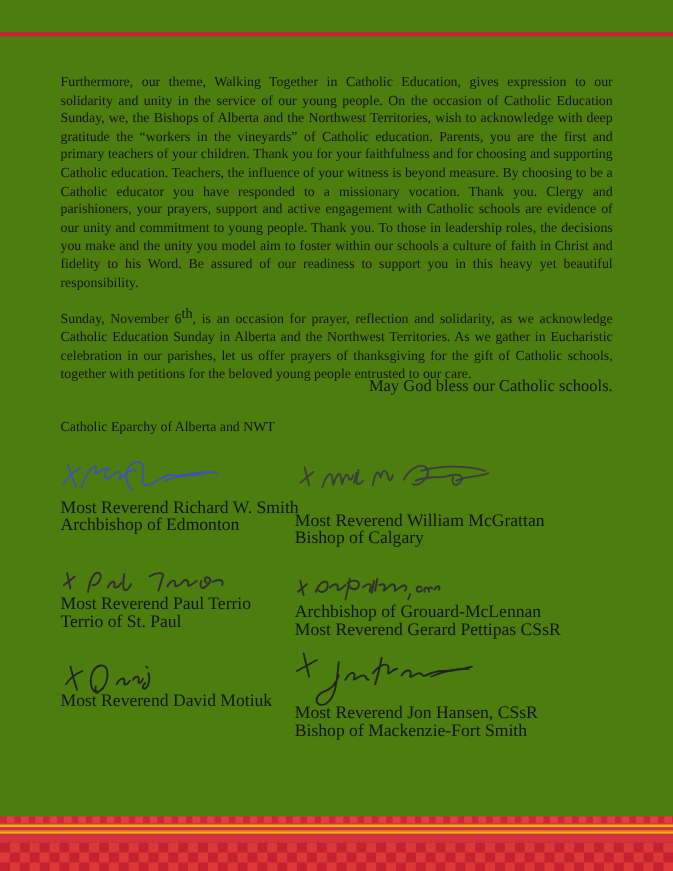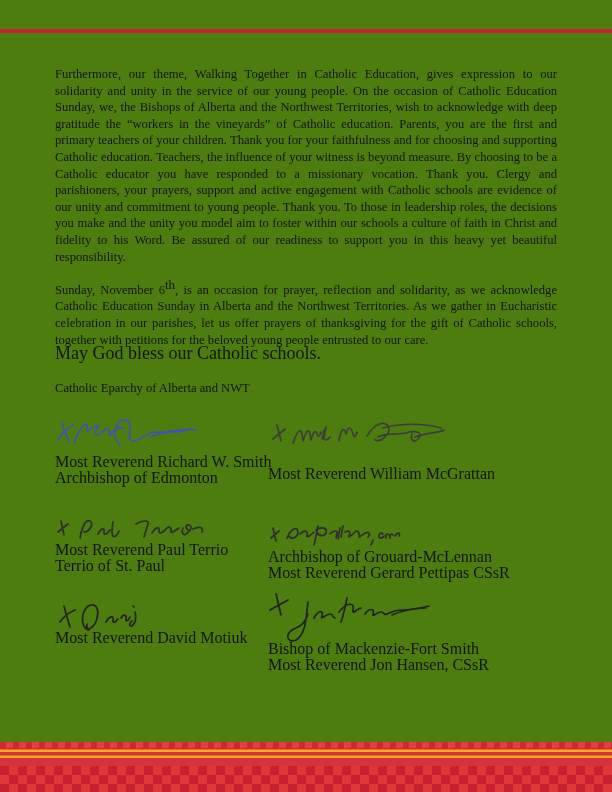--- a/index.html
+++ b/index.html
@@ -7,21 +7,21 @@
     position:relative; width:612px; height:792px; background:#4d7c0f;
     font-family:"Liberation Serif", serif; color:#141414; overflow:hidden;
   }
   
   .top-rule { position:absolute; left:0; top:29px; width:612px; height:4px; }
 
   
   .body-copy { position:absolute; left:55px; top:66px; width:502px; font-size:12.6px; line-height:16.6px; text-align:justify; }
   .body-copy p { margin:0 0 16.6px 0; }
   .body-copy sup { font-size:13px; line-height:0; vertical-align:super; }
-  .blessing { position:absolute; left:55px; top:343px; width:502px; font-size:18px; }
+  .blessing { position:absolute; left:55px; top:343px; width:502px; font-size:15px;text-align:right; }
   .signoff  { position:absolute; left:55px; top:381px; width:502px; font-size:12.6px; }
 
   
   .sig { position:absolute; }
   .sig svg { display:block; overflow:visible; }
   .sig path { fill:none; stroke-width:1.7; stroke-linecap:round; stroke-linejoin:round; }
   .sig-block { position:absolute; font-size:16px; line-height:15.6px; }
   .sig-block .wraps { width:215px; text-align:justify; }
 
   
@@ -79,20 +79,21 @@
         <path d="M8,25 L20,15 M12,11 L16,27"></path>
         <path d="M28,29 C32,17 36,14 37,20 L38,27 C41,17 44,14 45,20 L46,26 C48,18 51,15 52,20 C53,24 55,22 56,18 M59,16 L57,25 M61,13 L59,23 C59,27 62,27 65,23"></path>
         <path d="M74,27 C76,15 79,12 81,20 C83,12 86,12 88,20 C89,25 91,22 92,18"></path>
         <path d="M102,22 C110,8 122,6 124,14 C125,20 116,29 110,26 M113,23 C123,18 133,21 141,19 C151,16 159,18 153,25 C149,29 145,26 147,20"></path>
         <path d="M118,14 C136,9 158,9 176,14 M150,23 C161,18 171,20 179,16"></path>
       </g>
     </svg>
   </div>
   <div class="sig-block" style="left:268px; top:466px;">
     <div>Most Reverend William McGrattan</div>
+    <div>Bishop of Calgary</div>
   </div>
 
   <div class="sig" style="left:52px; top:510px;">
     <svg width="155" height="32" viewBox="0 0 155 32">
       <g stroke="#2e2e2e">
         <path d="M6,22 L16,14 M9,11 L12,25"></path>
         <path d="M28,28 C30,16 34,9 38,11 C42,13 38,22 32,22"></path>
         <path d="M46,24 C49,18 53,17 52,22 C51,26 56,24 58,20 M61,12 C60,18 59,23 61,26 C63,28 66,24 67,21"></path>
         <path d="M84,14 C90,10 98,10 96,14 C94,20 93,24 92,27"></path>
         <path d="M100,23 C104,17 108,16 107,21 C106,25 112,22 114,19 C116,16 120,17 119,21 C118,25 124,20 127,18"></path>
@@ -143,22 +144,22 @@
         <path d="M8,20 L26,10 M14,4 L19,25"></path>
         <path d="M46,12 C44,28 44,44 34,50 C24,54 22,42 34,38 C40,36 44,30 46,24"></path>
         <path d="M52,28 C56,20 62,20 60,26 C58,31 64,24 68,24 C72,24 70,28 73,28"></path>
         <path d="M85,8 C83,18 81,26 79,32 M77,22 C85,12 93,12 91,20 C90,26 95,18 99,18"></path>
         <path d="M103,24 C107,18 113,18 111,24 C110,28 115,22 119,22 C123,22 121,26 125,24 C129,22 135,20 141,20 C151,20 159,18 167,16"></path>
         <path d="M130,25 C144,19 156,18 164,18"></path>
       </g>
     </svg>
   </div>
   <div class="sig-block" style="left:268px; top:641px;">
+    <div>Most Reverend Jon Hansen, CSsR</div>
     <div>Bishop of Mackenzie-Fort Smith</div>
-    <div>Most Reverend Jon Hansen, CSsR</div>
   </div>
 
   <div class="band">
     <div class="band-row-top checker-fine"></div>
     <div class="orange-line" style="background:#f8ab1f;"></div>
     <div class="red-gap" style="background:#d5323c;"></div>
     <div class="orange-line" style="background:#f8ab1f;"></div>
     <div class="red-solid" style="background:#d5323c;"></div>
     <div class="band-row-bottom checker"></div>
   </div>

